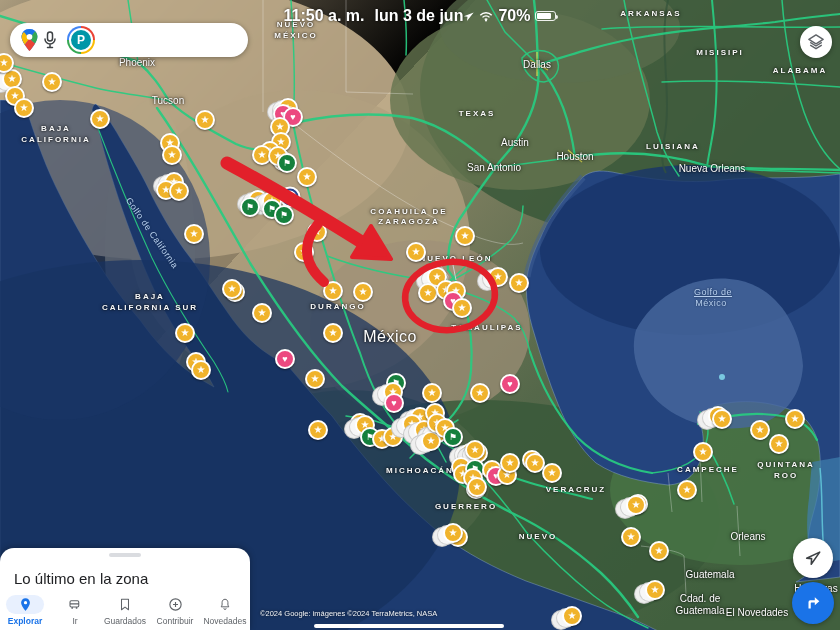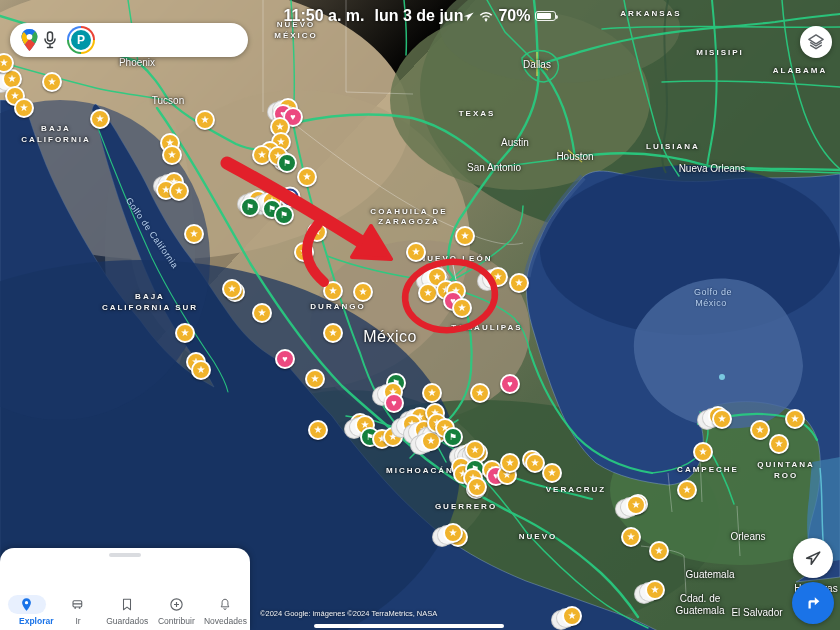--- a/index.html
+++ b/index.html
@@ -63,21 +63,21 @@
   .sheet { position:absolute; left:0; bottom:0; width:250px; height:82px; background:#fff;
            border-radius:14px 14px 0 0; box-shadow:0 -1px 6px rgba(0,0,0,.3); z-index:50; }
   .handle { position:absolute; left:50%; top:5px; transform:translateX(-50%); width:32px; height:4px;
             border-radius:2px; background:#dadce0; }
   .sheet-title { position:absolute; left:14px; top:22px; font-size:15px; color:#202124; }
   .navrow { position:absolute; left:0; bottom:4px; width:100%; display:flex; }
   .navitem { flex:1; display:flex; flex-direction:column; align-items:center; gap:2px; }
   .navicon { width:38px; height:19px; border-radius:10px; display:flex; align-items:center; justify-content:center; }
   .navitem.active .navicon { background:#e8f0fe; }
   .navlabel { font-size:8.5px; color:#5f6368; }
-  .navitem.active .navlabel { color:#1a73e8; font-weight:700;padding-left:19px; }
+  .navitem.active .navlabel { color:#1a73e8; font-weight:700; }
 
   
   .attrib { position:absolute; left:260px; bottom:12px; z-index:30; color:#fff; text-shadow:0 0 3px rgba(0,0,0,.8); }
   .attrib .g { font-size:13px; font-weight:500; letter-spacing:.3px; }
   .attrib .line { font-size:7.5px; margin-top:1px; opacity:.95; }
   .home-indicator { position:absolute; left:314px; bottom:2px; width:190px; height:4px; border-radius:2px;
                     background:#fff; z-index:60; }
   #markers-layer, #labels-layer { position:absolute; left:0; top:0; width:840px; height:630px; }
   #labels-layer { pointer-events:none; }
 </style>
@@ -213,27 +213,27 @@
       <div class="lbl lbl-state" style="left: 338px; top: 306px;">DURANGO</div>
       <div class="lbl lbl-state" style="left: 487px; top: 327px;">TAMAULIPAS</div>
       <div class="lbl lbl-country" style="left: 390px; top: 337px;">México</div>
       <div class="lbl lbl-state" style="left: 420px; top: 470px;">MICHOACÁN</div>
       <div class="lbl lbl-state" style="left: 466px; top: 506px;">GUERRERO</div>
       <div class="lbl lbl-state" style="left: 538px; top: 536px;">NUEVO</div>
       <div class="lbl lbl-state" style="left: 576px; top: 489px;">VERACRUZ</div>
       <div class="lbl lbl-state" style="left: 708px; top: 469px;">CAMPECHE</div>
       <div class="lbl lbl-state" style="left: 786px; top: 464px;">QUINTANA</div>
       <div class="lbl lbl-state" style="left: 786px; top: 475px;">ROO</div>
-      <div class="lbl lbl-water" style="left: 713px; top: 292px;">Golfo de</div>
+      <div class="lbl lbl-water" style="left: 713px; top: 292px; text-decoration: underline;">Golfo de</div>
       <div class="lbl lbl-water" style="left: 711px; top: 303px;">México</div>
       <div class="lbl lbl-city-lg" style="left: 748px; top: 536px;">Orleans</div>
       <div class="lbl lbl-city-lg" style="left: 710px; top: 574px;">Guatemala</div>
       <div class="lbl lbl-city" style="left: 700px; top: 598px;">Cdad. de</div>
       <div class="lbl lbl-city" style="left: 700px; top: 610px;">Guatemala</div>
-      <div class="lbl lbl-city-lg" style="left: 757px; top: 612px;">El Salvador</div>
+      <div class="lbl lbl-city-lg" style="left: 757px; top: 612px;">El Novedades</div>
       <div class="lbl lbl-city-lg" style="left: 816px; top: 588px;">Honduras</div>
     </div>
   <div id="markers-layer">
       <div class="mk mk-cluster" style="left: 12px; top: 79px;">★</div>
       <div class="mk mk-star" style="left: 4px; top: 63px;">★</div>
       <div class="mk mk-star" style="left: 15px; top: 96px;">★</div>
       <div class="mk mk-star" style="left: 24px; top: 108px;">★</div>
       <div class="mk mk-star" style="left: 52px; top: 82px;">★</div>
       <div class="mk mk-star" style="left: 100px; top: 119px;">★</div>
       <div class="mk mk-star" style="left: 205px; top: 120px;">★</div>
@@ -398,20 +398,21 @@
     </svg>
   </div>
   <div class="fab fab-directions">
     <svg width="18" height="18" viewBox="0 0 20 20">
       <path d="M5,16 L5,9 Q5,7 7,7 L12,7 L12,3.5 L17,8 L12,12.5 L12,9.5 L8,9.5 Q7.5,9.5 7.5,10 L7.5,16 Z" fill="#fff"></path>
     </svg>
   </div>
 
   <div class="sheet">
     <div class="handle"></div>
+    <div class="sheet-title">Lo último en la zona</div>
     <div class="navrow">
       <div class="navitem active">
         <span class="navicon">
           <svg width="15" height="15" viewBox="0 0 24 24">
               <path d="M12 2 C8 2 5 5 5 9 C5 14 12 22 12 22 C12 22 19 14 19 9 C19 5 16 2 12 2 Z" fill="#1a73e8"></path>
               <circle cx="12" cy="9" r="2.6" fill="#fff"></circle>
             </svg>
         </span>
         <span class="navlabel">Explorar</span>
       </div>

